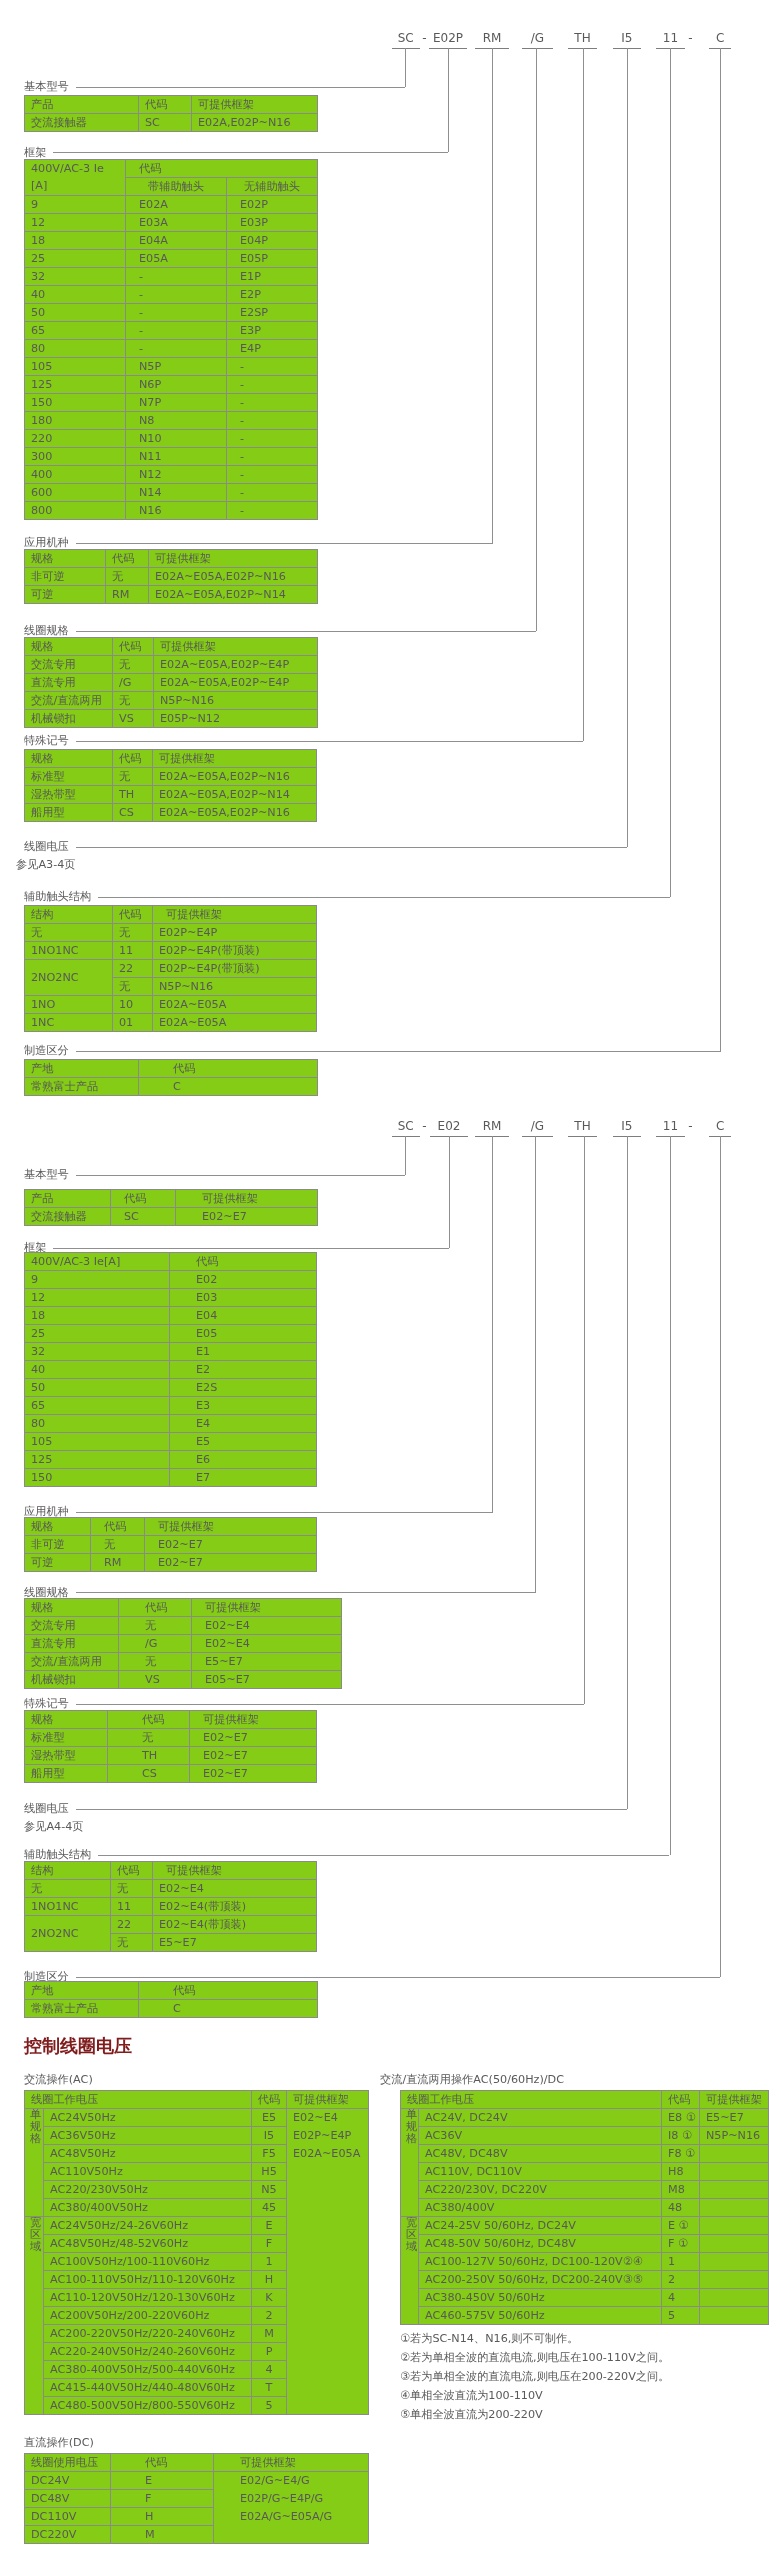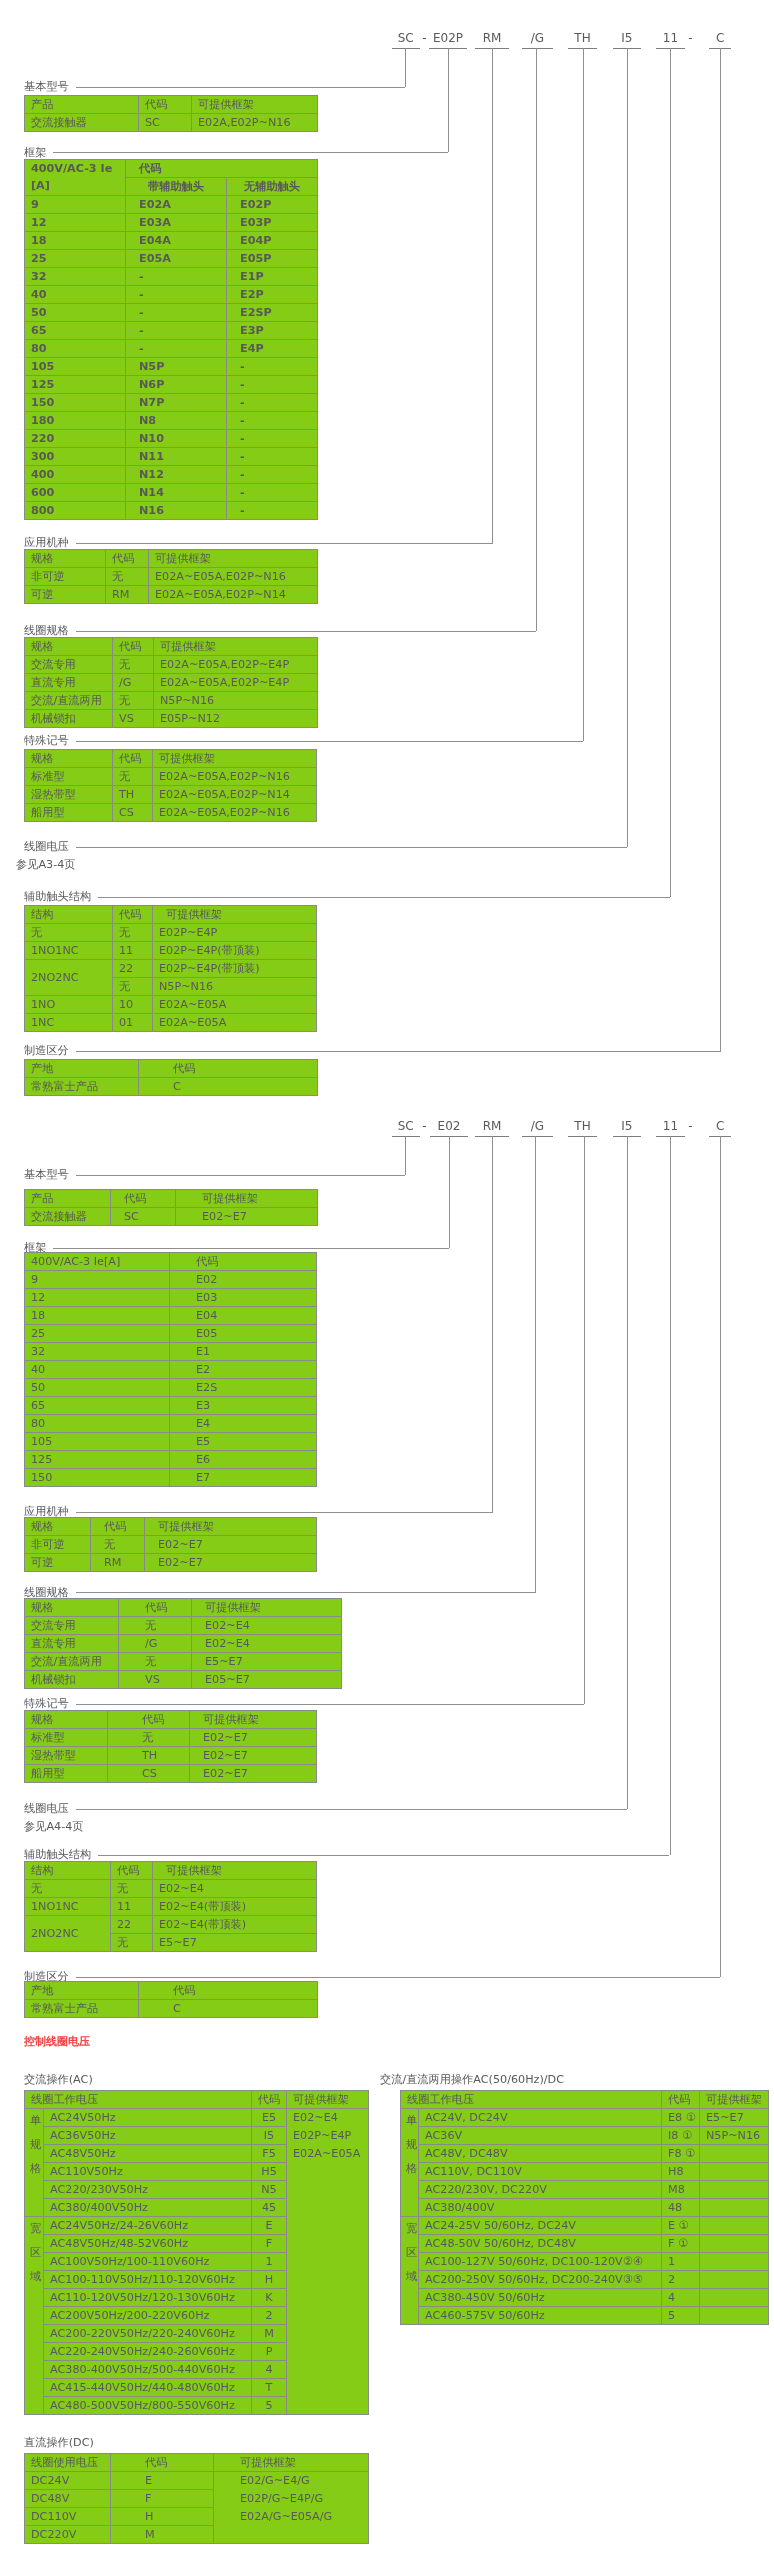--- a/index.html
+++ b/index.html
@@ -1,33 +1,33 @@
 <!DOCTYPE html>
 <html style="font-size:13.8px"><head>
 <meta charset="utf-8">
 <style>
   html,body{margin:0;padding:0;background:#ffffff}
   #page{position:relative;width:775px;height:2576px;background:#fff;
         font-family:"DejaVu Sans","Liberation Sans",sans-serif;color:#595959;overflow:hidden}
   .lbl{position:absolute;font-size:11.2px;line-height:15.5px;white-space:nowrap;color:#595959}
-  .title{position:absolute;font-size:11px;font-weight:bold;color:#ef4444;white-space:nowrap}
+  .title{position:absolute;font-size:18px;font-weight:bold;color:#7f1d1d;white-space:nowrap}
   .tokens{position:absolute;left:0;width:775px;height:19px}
   .tok{position:absolute;top:0;height:17px;text-align:center;font-size:12px;color:#595959}
   .tok.u{border-bottom:0.9px solid #7d7d7d}
   .ln{position:absolute;background:#8f8f8f}
   table.tbl{position:absolute;border-collapse:collapse;table-layout:fixed;background:#84cc16}
   .tbl td{border:0.9px solid #8a8a8a;height:17px;line-height:17px;font-size:11.2px;color:#595959;
           padding:0 1.7px 0 6px;white-space:nowrap;overflow:hidden;vertical-align:middle}
   .tbl td.c{text-align:center;padding:0}
   .tbl td.p15{padding-left:13px}
   .tbl td.p30{padding-left:26px}
   .tbl td.p40{padding-left:34px}
   .tbl td.wrap{white-space:pre-line;line-height:16.4px}
   .tbl td.v{padding:0 5px;text-align:left;white-space:normal;word-break:break-all;
-            vertical-align:top;line-height:24px}
+            vertical-align:top;line-height:12px}
   .tbl td.ml{white-space:pre-line;vertical-align:top;line-height:18px}
   .tbl td.mlp30{white-space:pre-line;vertical-align:top;line-height:18px;padding-left:26px}
   .notes{position:absolute}
   .notes .note{font-size:11.2px;line-height:19px;white-space:nowrap;color:#595959}
 </style>
 </head>
 <body>
 
 <div id="page">
 
@@ -84,21 +84,21 @@
           <td>代码</td>
           <td>可提供框架</td>
         </tr>
         <tr>
           <td>交流接触器</td>
           <td>SC</td>
           <td>E02A,E02P~N16</td>
         </tr>
       </tbody>
     </table>
-  <table class="tbl" style="left: 24px; top: 159px; width: 293px; font-weight: bold;">
+  <table class="tbl" style="left: 24px; top: 159px; width: 293px;">
       <colgroup>
         <col style="width: 101px;">
         <col style="width: 101px;">
         <col style="width: 91px;">
       </colgroup>
       <tbody>
         <tr>
           <td rowspan="2" class="wrap">400V/AC-3 Ie
 [A]</td>
           <td colspan="2" class="p15">代码</td>
@@ -802,15 +802,22 @@
           <td></td>
         </tr>
         <tr>
           <td>AC460-575V 50/60Hz</td>
           <td>5</td>
           <td></td>
         </tr>
       </tbody>
     </table>
 
+  <div class="notes" style="left:400px;top:2329px">
+      <div class="note">①若为SC-N14、N16,则不可制作。</div>
+      <div class="note">②若为单相全波的直流电流,则电压在100-110V之间。</div>
+      <div class="note">③若为单相全波的直流电流,则电压在200-220V之间。</div>
+      <div class="note">④单相全波直流为100-110V</div>
+      <div class="note">⑤单相全波直流为200-220V</div>
+    </div>
 
 </div>
 
 
 </body></html>

